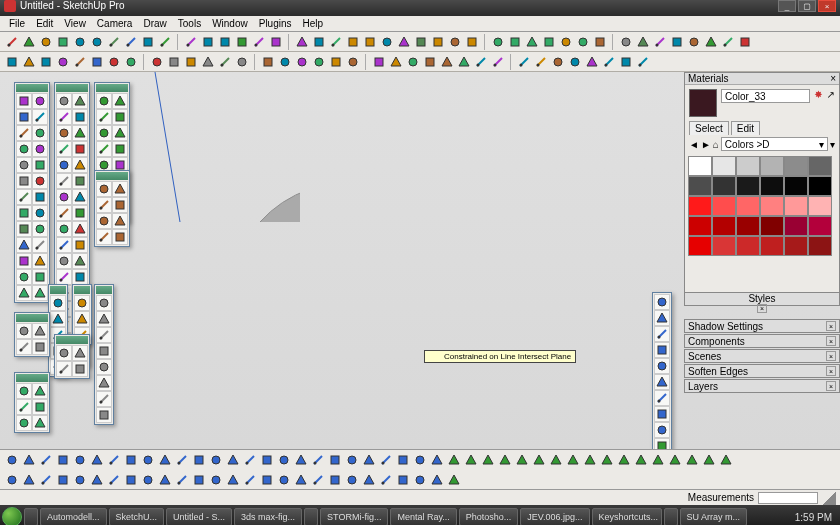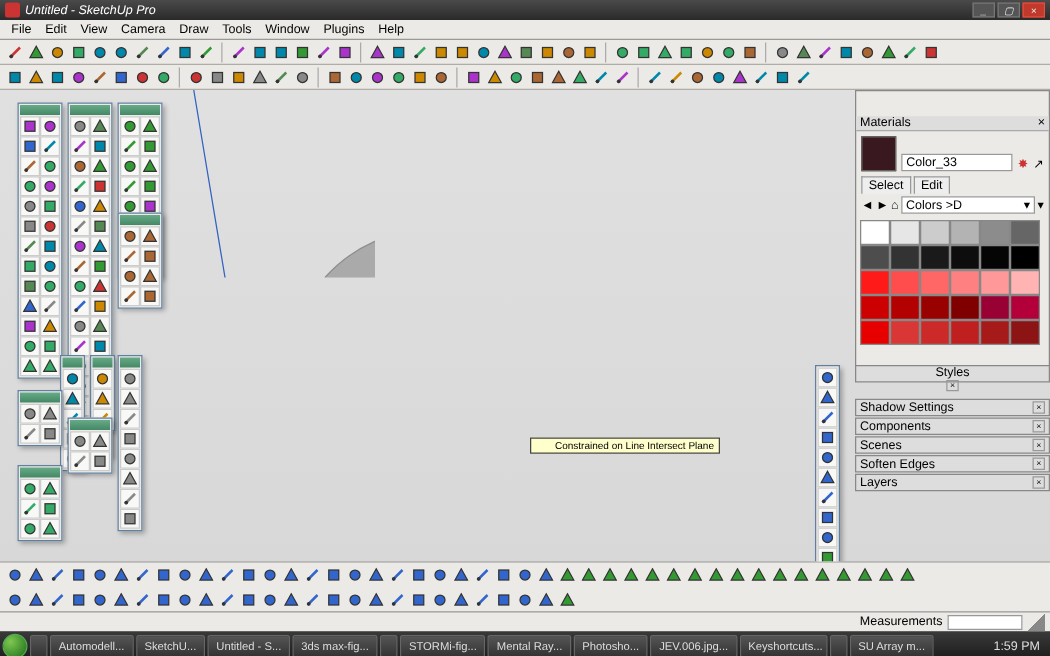--- a/index.html
+++ b/index.html
@@ -1,18 +1,18 @@
 <!DOCTYPE html>
 <html><head>
 <meta charset="utf-8">
 <style>
   * { box-sizing: border-box; margin: 0; padding: 0; font-family: Tahoma, sans-serif; font-size: 10px; }
   html, body { width: 840px; height: 525px; overflow: hidden; background: #d4d0c8; }
   
-  .titlebar { height: 16px; background: linear-gradient(#4a4a4a,#2a2a2a); color:#fff; display:flex; align-items:center; padding:0 4px;font-style:italic; }
+  .titlebar { height: 16px; background: linear-gradient(#4a4a4a,#2a2a2a); color:#fff; display:flex; align-items:flex-start; padding:0 4px; }
   .titlebar .spacer { flex:1; }
   .titlebar .winbtn { width:18px; height:12px; background:#555; margin-left:2px; border:1px solid #777; display:flex; align-items:center; justify-content:center; color:#eee; font-size:8px; }
   .titlebar .winbtn.close { background:#c0392b; border-color:#e74c3c; }
   
   .menubar { height:16px; background:#eceae6; display:flex; align-items:center; padding:0 4px; gap:1px; border-bottom:1px solid #999; }
   .menubar span { padding:1px 5px; }
   
   .toolbar-row { height:20px; background:#eceae6; display:flex; align-items:center; padding:1px 4px; gap:1px; border-bottom:1px solid #b0ada6; flex-wrap:nowrap; overflow:hidden; }
   .tbbtn { width:16px; height:16px; border:1px solid transparent; display:flex; align-items:center; justify-content:center; }
   .tbsep { width:2px; height:16px; border-left:1px solid #aaa; margin:0 3px; }
@@ -25,23 +25,23 @@
   .palette { position:absolute; background:#eceae6; border:1px solid #6080a0; box-shadow:2px 2px 4px rgba(0,0,0,.3); padding:1px; }
   .palette .ptitle { height:8px; background:linear-gradient(#6a8,#486); margin-bottom:1px; }
   .palette .prow { display:flex; }
   .palette .pcell { width:16px; height:16px; border:1px solid #ccc; margin:0; display:flex; align-items:center; justify-content:center; background:#f8f8f6;}
   
   .vstrip { position:absolute; background:#eceae6; border:1px solid #6080a0; box-shadow:2px 2px 4px rgba(0,0,0,.3); padding:1px; }
   .vstrip .pcell { width:16px; height:16px; border:1px solid #ccc; display:flex; align-items:center; justify-content:center; background:#f8f8f6;}
   
   
   .matpanel { position:absolute; right:0; top:0; width:156px; height:230px; background:#eceae6; border:1px solid #888; }
-  .matpanel .mtitle { height:12px; background:#ddd; display:flex; align-items:center; padding:0 3px; border-bottom:1px solid #aaa;margin-top:20px; }
+  .matpanel .mtitle { height:12px; background:#ddd; display:flex; align-items:center; padding:0 3px; border-bottom:1px solid #aaa; }
   .matpanel .mtitle .sp { flex:1; }
-  .matpanel .matprev { display:flex; padding:4px; gap:4px; align-items:flex-end; }
+  .matpanel .matprev { display:flex; padding:4px; gap:4px; align-items:flex-start; }
   .matpanel .swatchbig { width:28px; height:28px; background:#3a1820; border:1px solid #666; }
   .matpanel .matname { border:1px solid #999; background:#fff; flex:1; padding:1px 3px; height:14px; }
   .matpanel .tabs { display:flex; padding:0 4px; gap:2px; }
   .matpanel .tab { padding:1px 5px; border:1px solid #999; border-bottom:none; background:#eee; }
   .matpanel .libbar { display:flex; align-items:center; padding:2px 4px; gap:2px; }
   .matpanel .libbar .dd { flex:1; border:1px solid #999; background:#fff; height:14px; display:flex; align-items:center; padding:0 3px; }
   .matpanel .sgrid { display:flex; flex-wrap:wrap; padding:3px; gap:0; }
   .matpanel .sw { width:24px; height:20px; border:1px solid #888; }
   
   

